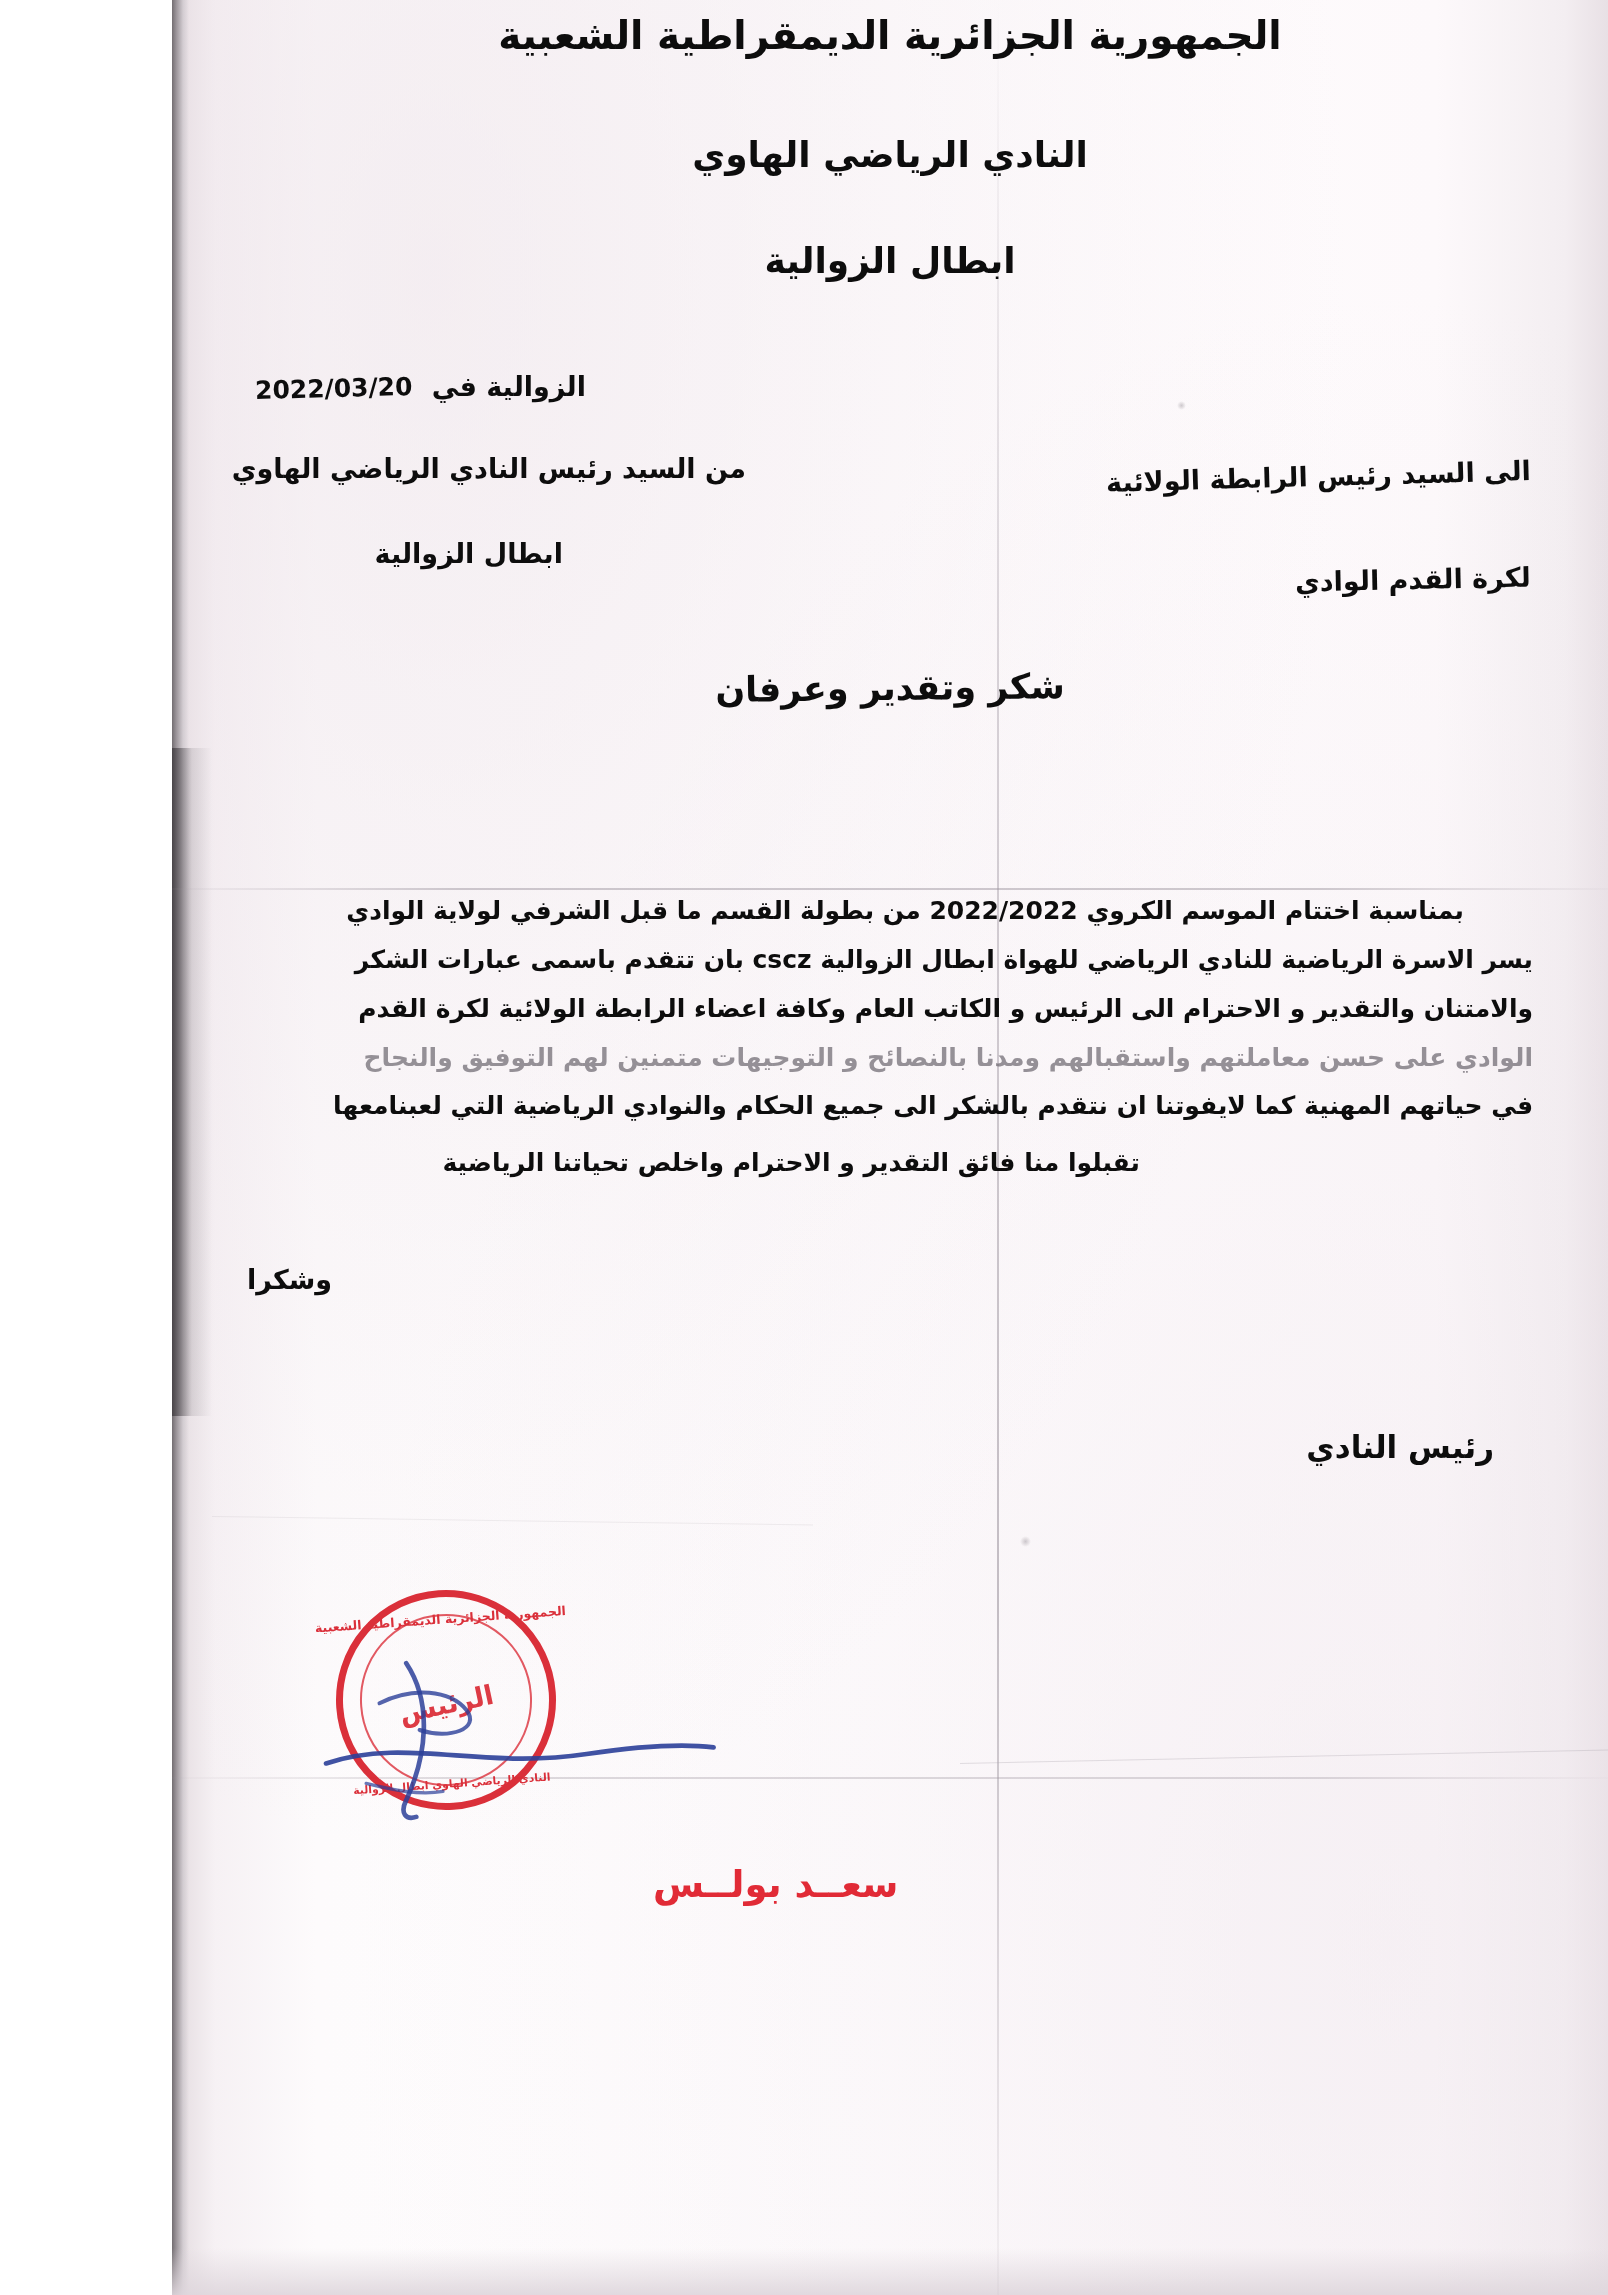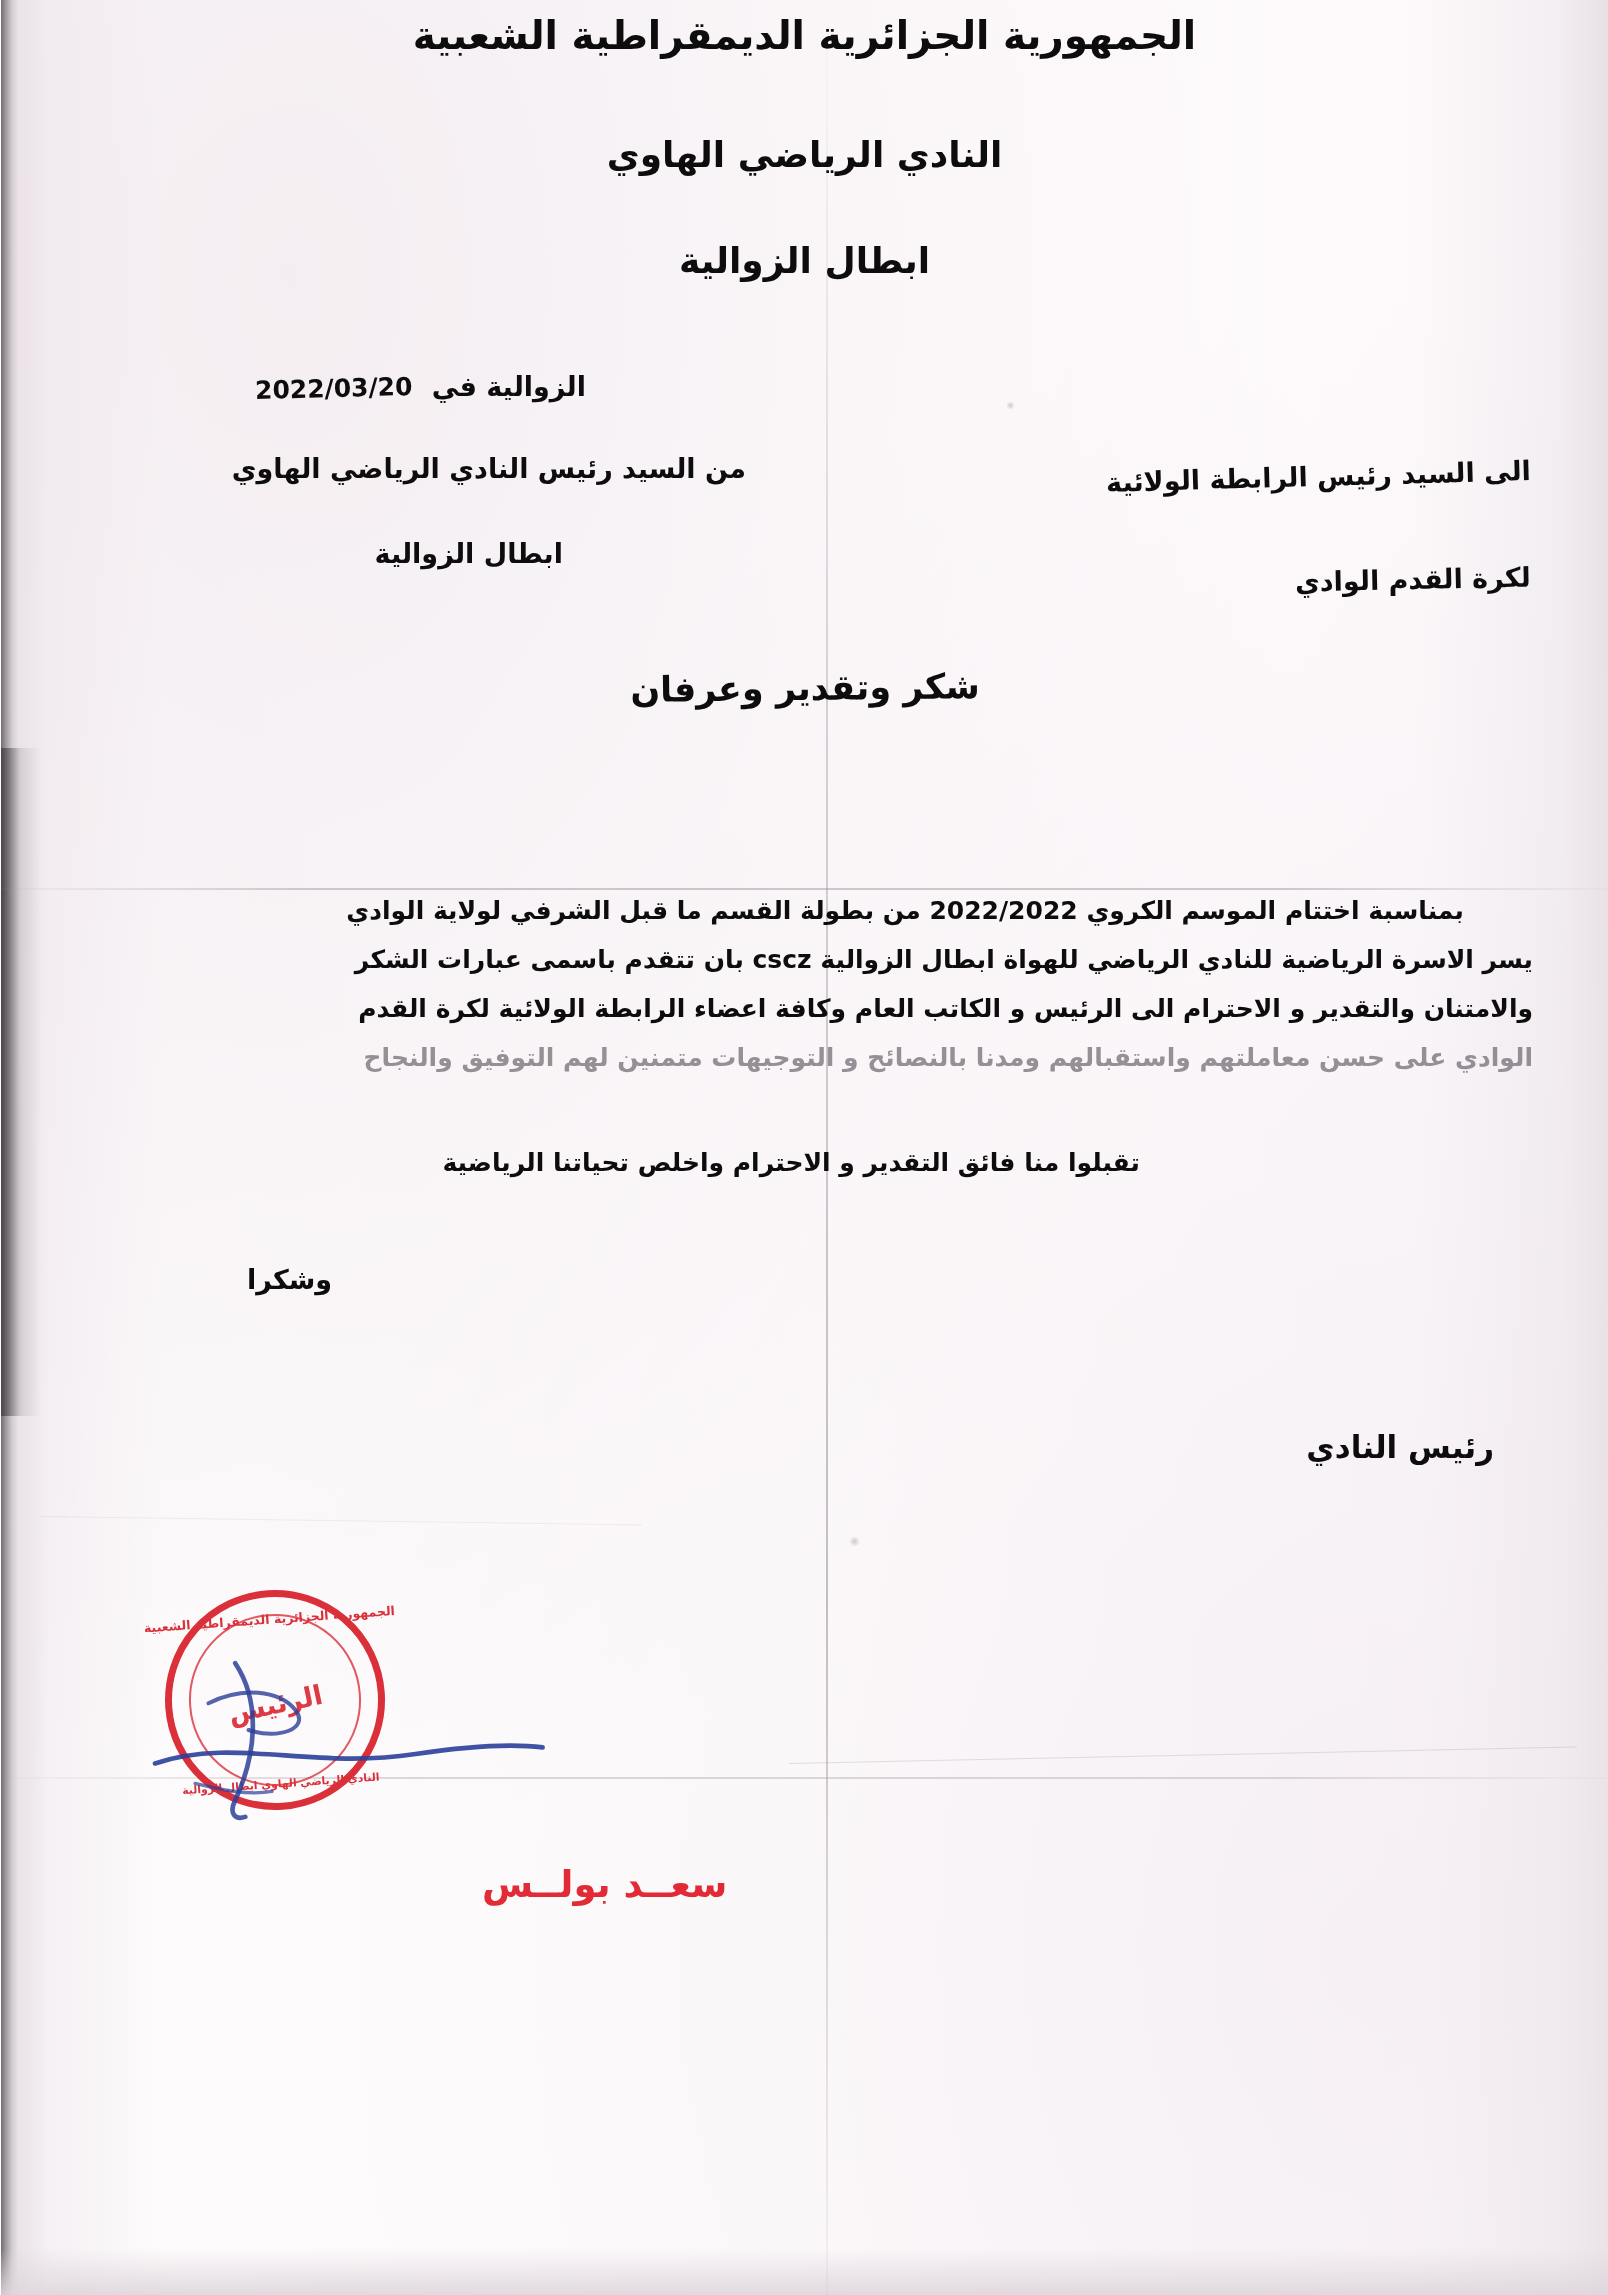--- a/index.html
+++ b/index.html
@@ -5,21 +5,21 @@
   html, body {
     margin: 0;
     padding: 0;
     background: #ffffff;
   }
   body {
     font-family: "DejaVu Sans", sans-serif;
   }
   .page {
     position: relative;
-    width: 1607px;
+    width: 1436px;
     height: 2295px;
     overflow: hidden;
     background:
       
       radial-gradient(ellipse at 18% 12%, rgba(236,226,232,0.55) 0%, rgba(255,255,255,0) 55%),
       radial-gradient(ellipse at 85% 85%, rgba(238,230,236,0.5) 0%, rgba(255,255,255,0) 60%),
       linear-gradient(90deg, #e2dade 0%, #f6f1f4 3%, #fdfbfc 10%, #fffdfe 50%, #fdf9fb 88%, #f3eef1 97%, #e8e0e5 100%);
     color: #111;
     margin-left: 40px;
   }
@@ -153,20 +153,21 @@
 
   <div class="t meta" style="right:77px; top:461px; transform:rotate(-1.6deg);">الى السيد  رئيس الرابطة الولائية</div>
   <div class="t meta" style="right:77px; top:564px; transform:rotate(-1.2deg);">لكرة القدم الوادي</div>
 
   <div class="t title-mid" style="left:50%; top:668px; transform:translateX(-50%) rotate(-0.6deg);">شكر وتقدير وعرفان</div>
 
   <div class="t body-line" style="right:144px; top:898px;">بمناسبة اختتام الموسم الكروي 2022/2022 من بطولة القسم ما قبل الشرفي لولاية الوادي</div>
   <div class="t body-line" style="right:75px; top:996px;">والامتنان والتقدير و الاحترام الى الرئيس و الكاتب العام وكافة اعضاء الرابطة الولائية لكرة القدم</div>
   <div class="t body-line" style="right:75px; top:947px;">يسر الاسرة الرياضية للنادي الرياضي للهواة ابطال الزوالية cscz بان تتقدم باسمى عبارات الشكر</div>
   <div class="t body-line faded" style="right:75px; top:1045px;">الوادي على حسن معاملتهم واستقبالهم ومدنا بالنصائح و التوجيهات متمنين لهم التوفيق والنجاح</div>
+  <div class="t body-line" style="right:75px; top:1093px;">في حياتهم المهنية كما لايفوتنا ان نتقدم بالشكر الى جميع الحكام والنوادي الرياضية التي لعبنامعها</div>
   <div class="t body-line" style="right:468px; top:1150px;">تقبلوا منا فائق التقدير و الاحترام واخلص تحياتنا الرياضية</div>
 
   <div class="t thanks" style="right:1276px; top:1264px;text-align:center;">وشكرا</div>
 
   <div class="t sig-label" style="right:114px; top:1429px;">رئيس النادي</div>
 
   <div class="stamp" style="left:164px; top:1590px; transform:rotate(-4deg);">
     <div class="stamp-inner"></div>
     <div class="stamp-txt" style="left:50%; top:14.7px; transform:translateX(-50%) scale(0.72); transform-origin:center top;">الجمهورية الجزائرية الديمقراطية الشعبية</div>
     <div class="stamp-core">الرئيس</div>

